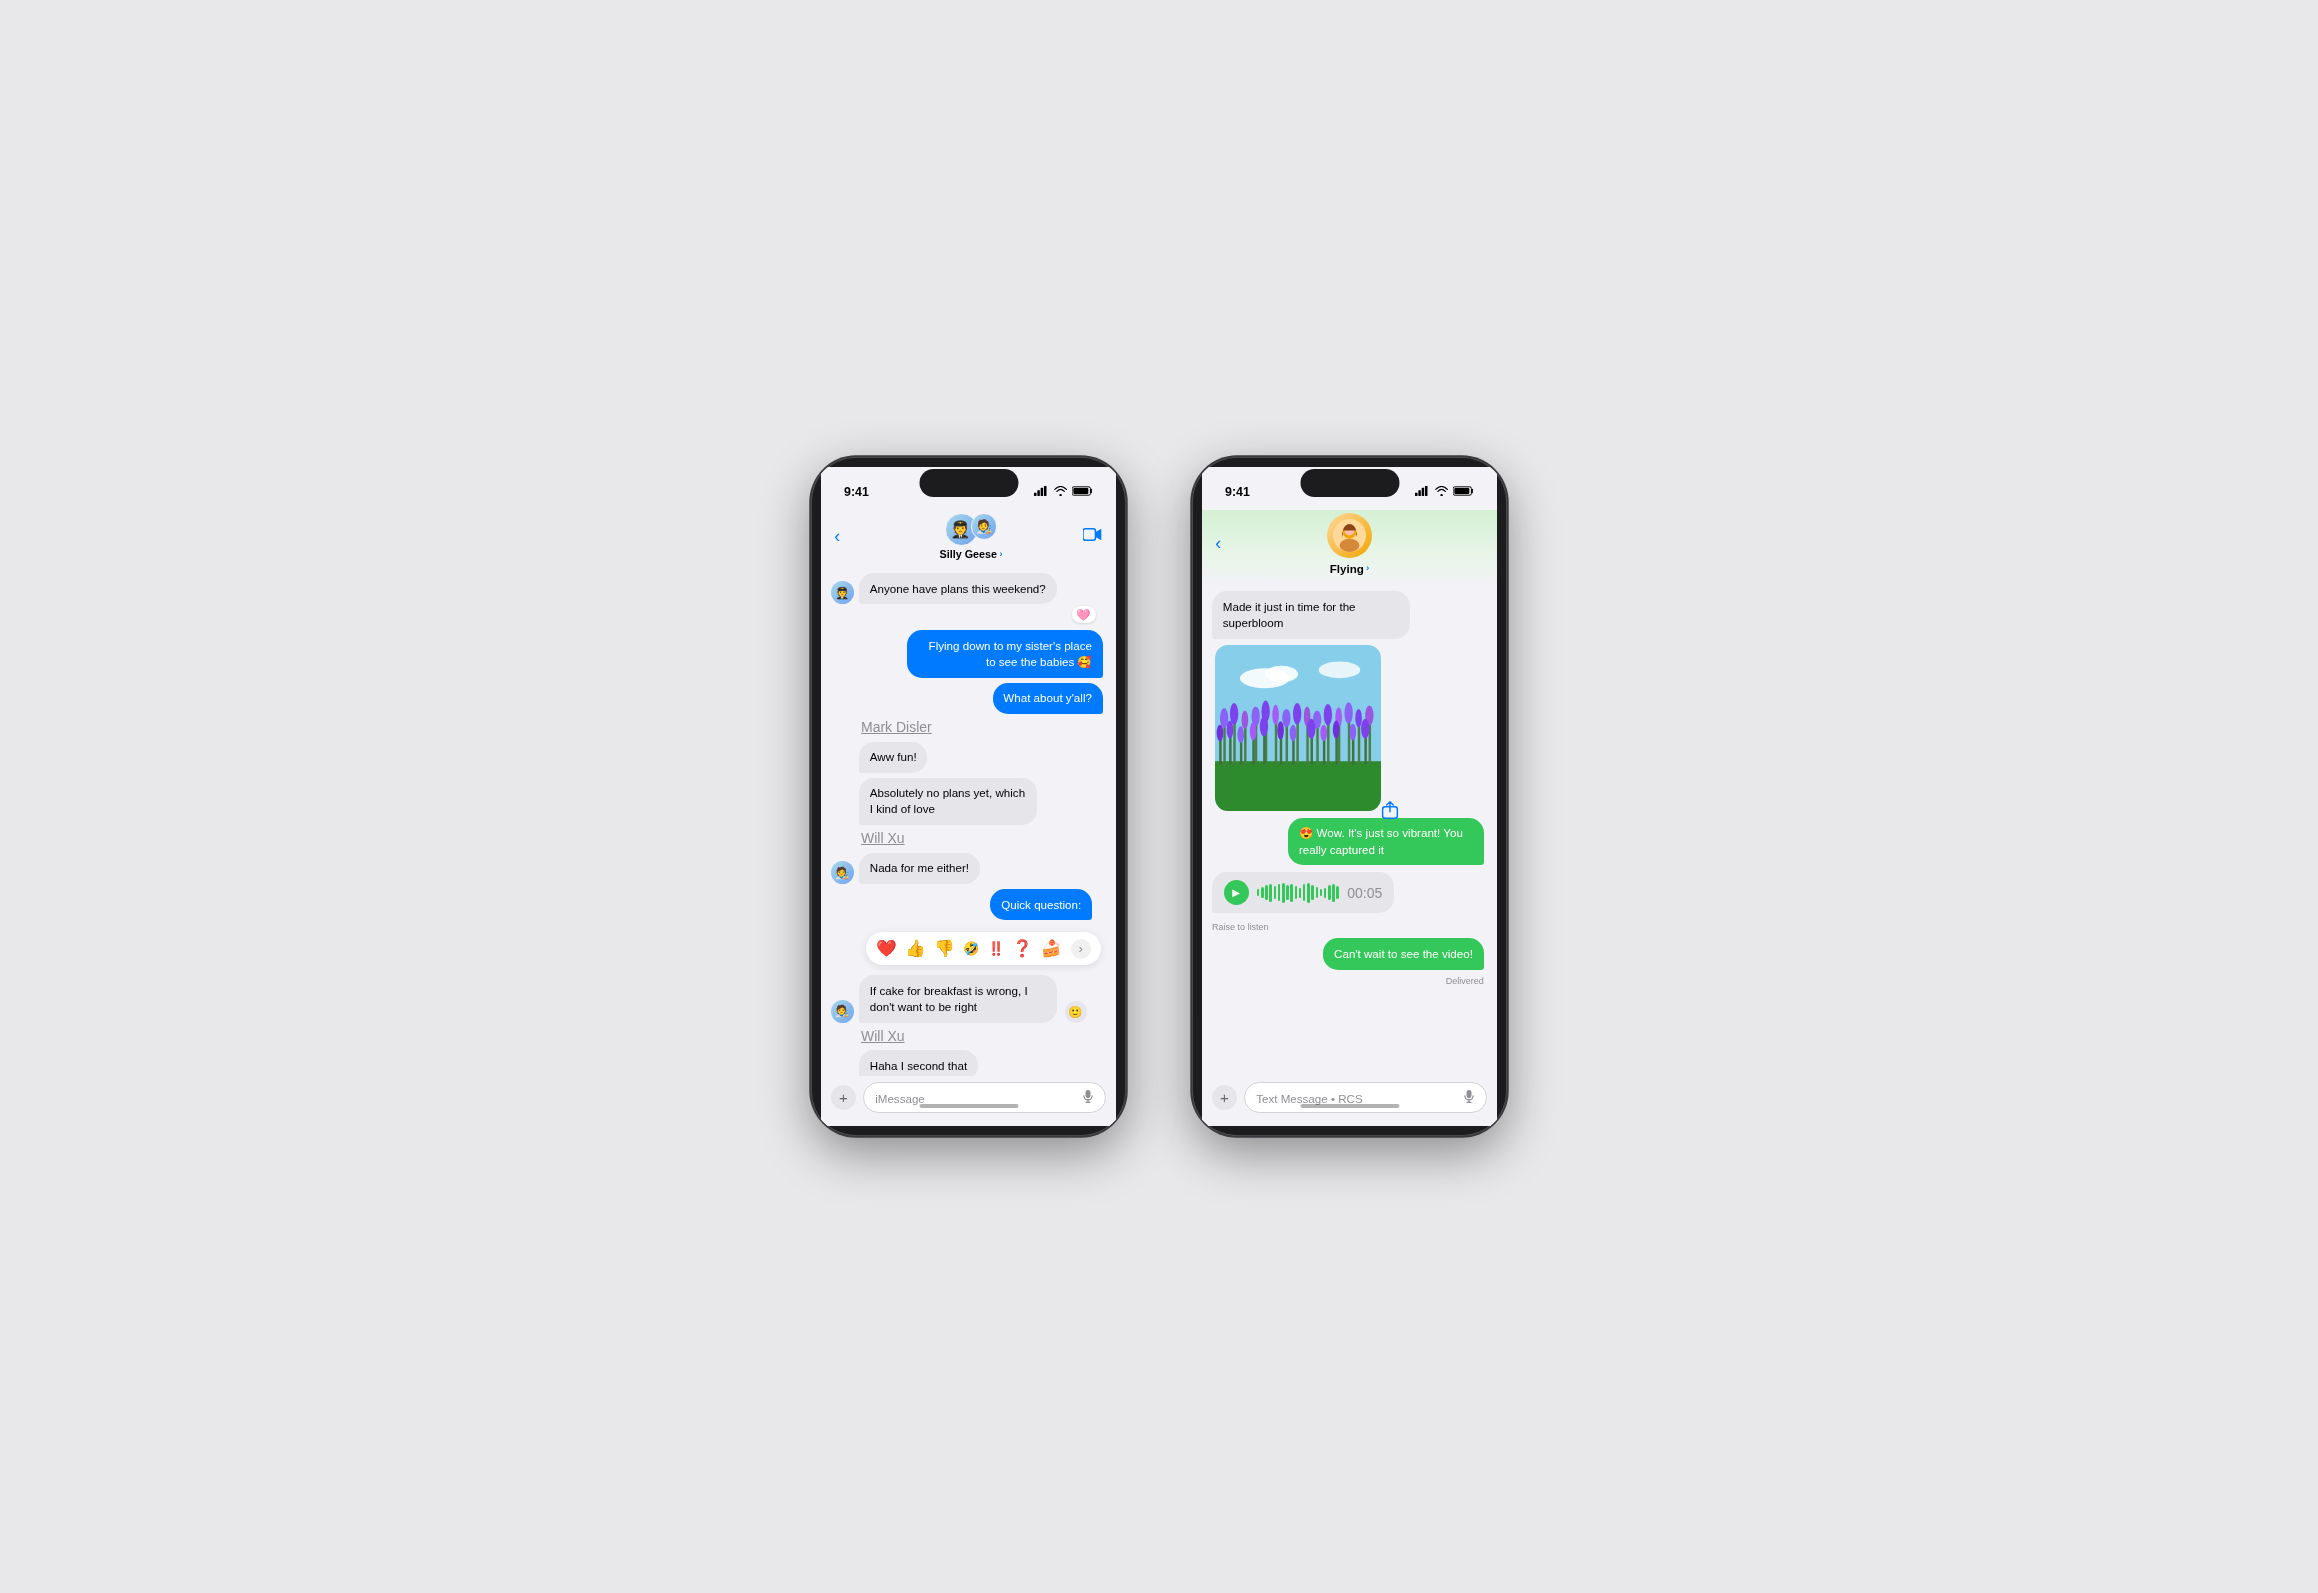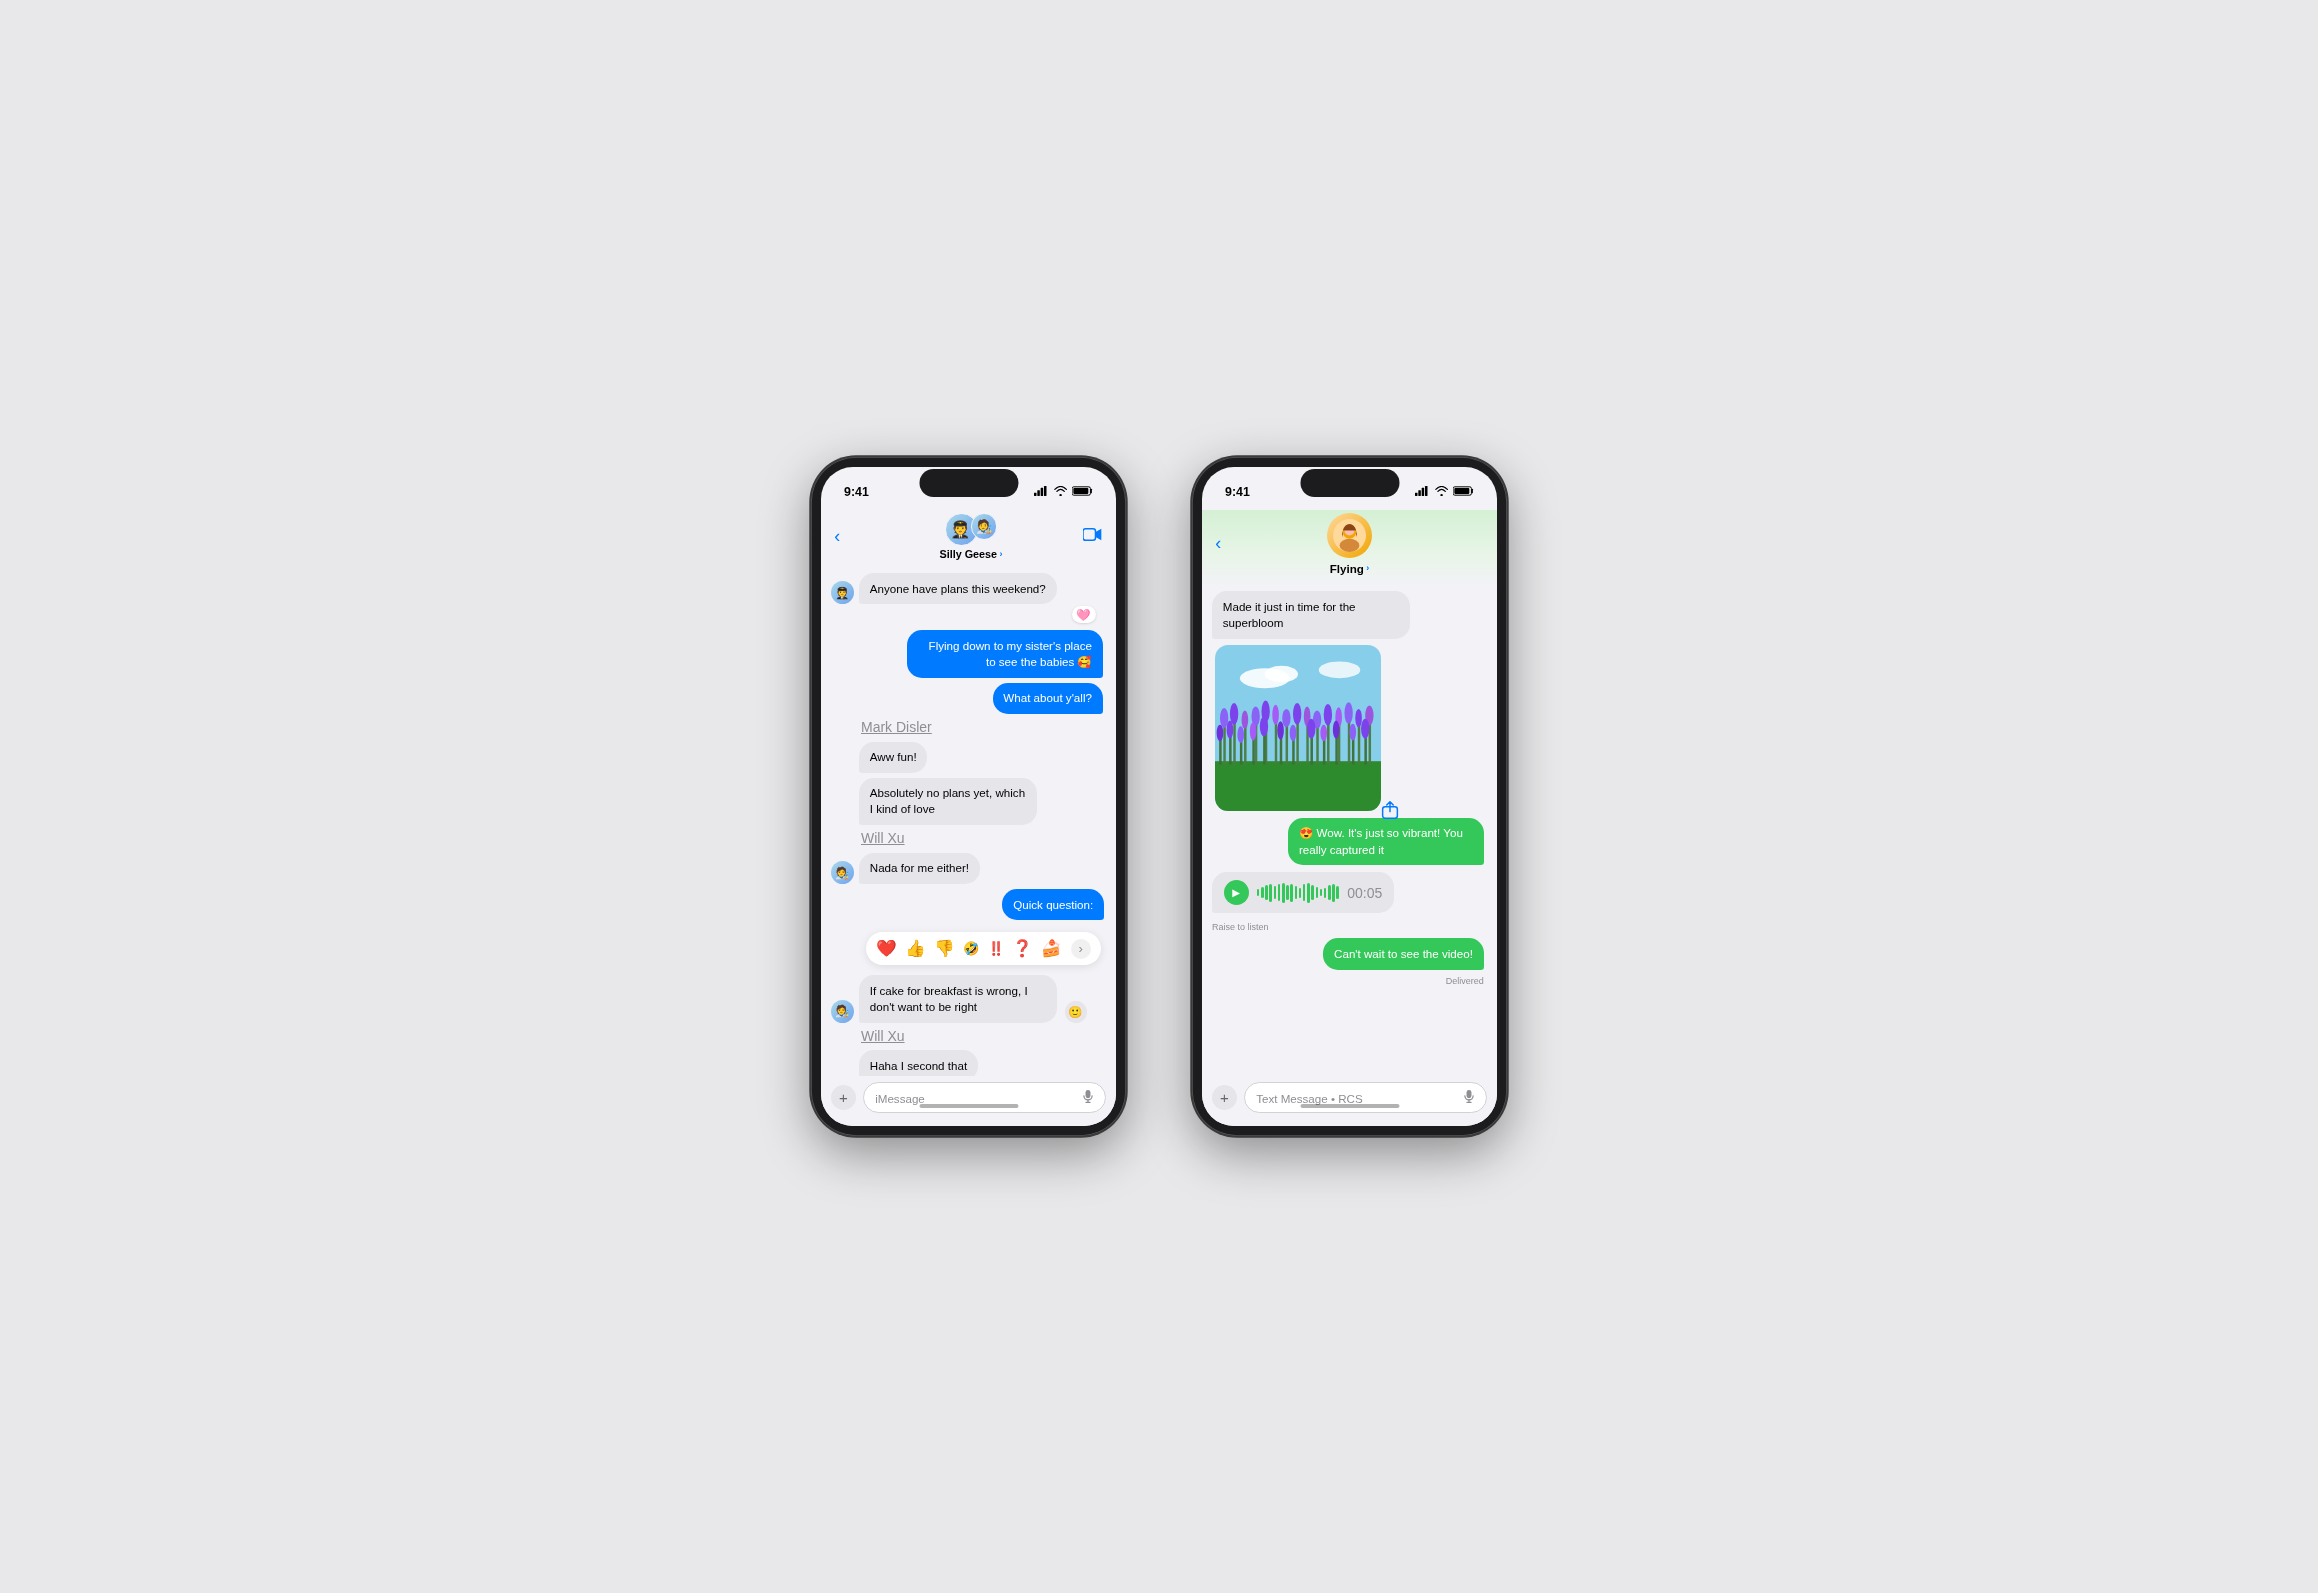--- a/index.html
+++ b/index.html
@@ -26,21 +26,21 @@
       box-shadow: 0 0 0 1.7px #3a3a3c, 0 16.6px 50px rgba(0,0,0,0.4), inset 0 0 0 0.8px #555;
       overflow: hidden;
     }
     .phone-screen {
       position: absolute;
       top: 10px;
       left: 10px;
       right: 10px;
       bottom: 10px;
       background: #f2f2f7;
-      border-radius: 32px;
+      border-radius: 5px;
       overflow: hidden;
       display: flex;
       flex-direction: column;
     }
     
     .dynamic-island {
       position: absolute;
       top: 11.6px;
       left: 50%;
       transform: translateX(-50%);
@@ -364,21 +364,21 @@
       opacity: 0.3;
     }
     .outgoing-bubble-row {
       display: flex;
       justify-content: flex-end;
       margin-right: 3.3px;
     }
     .quick-question-row {
       display: flex;
       justify-content: flex-end;
-      margin-right: 2px;
+      margin-right: 14px;
       margin-bottom: 1.7px;
     }
   </style>
 </head>
 <body>
 
 <div class="phones-container">
 
   <div class="phone">
     <div class="dynamic-island"></div>

